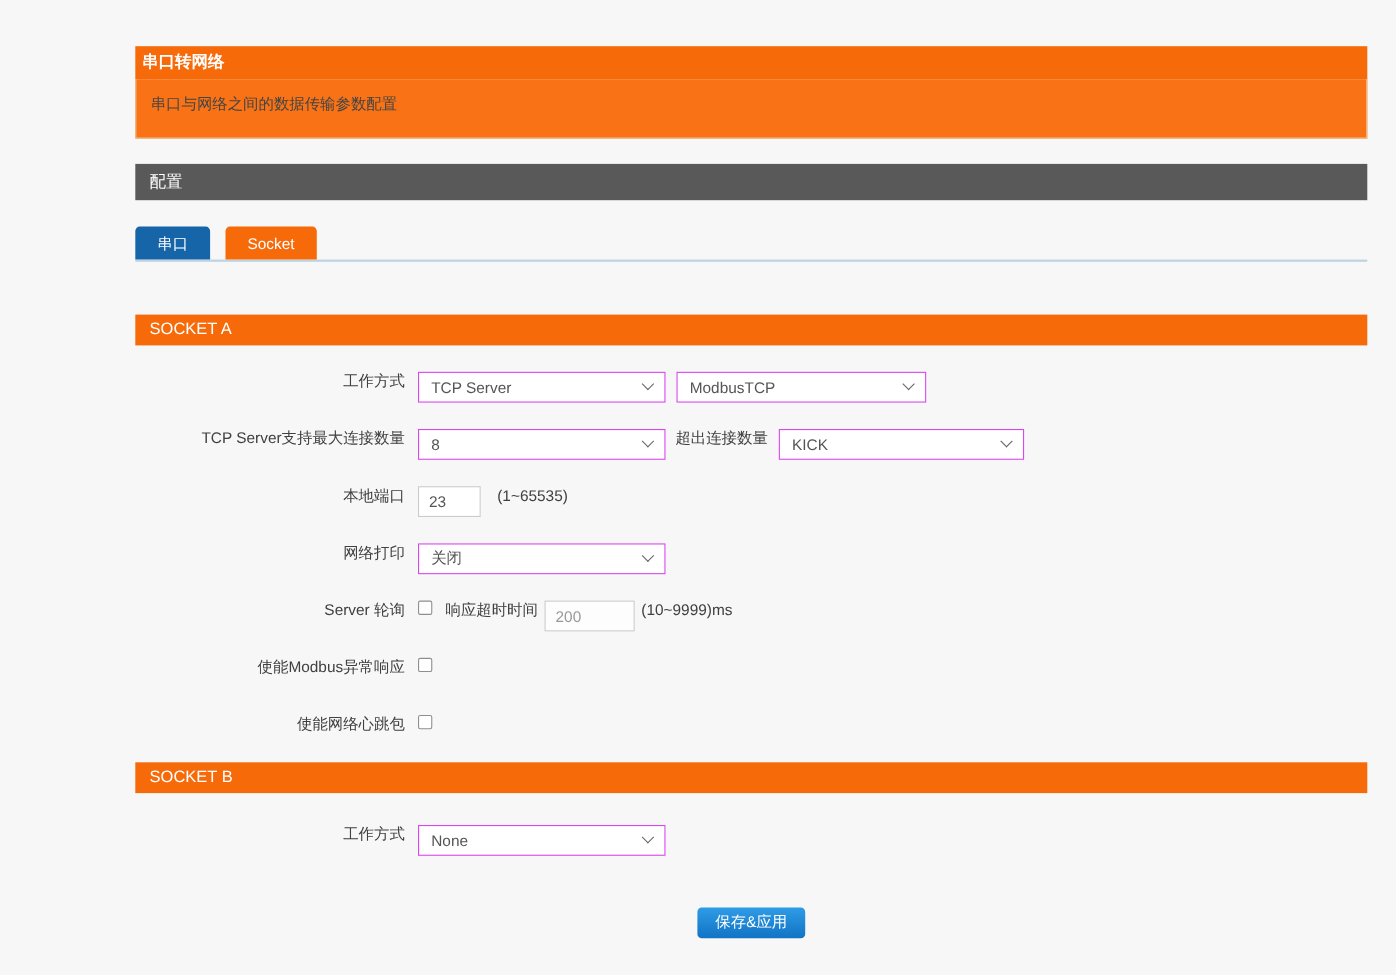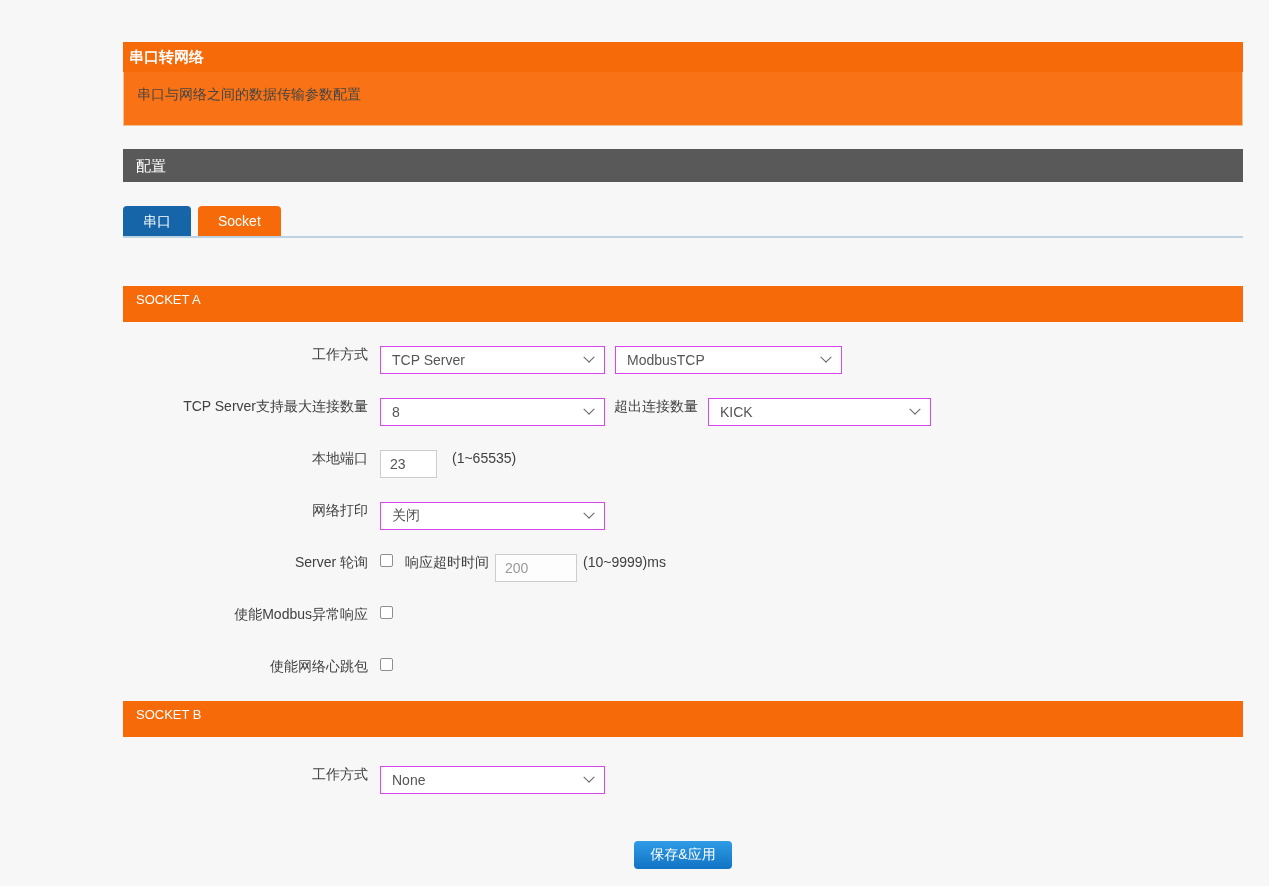--- a/index.html
+++ b/index.html
@@ -35,39 +35,39 @@
     margin-top: 23px;
     background: #595959;
     color: #ffffff;
     font-size: 15px;
     height: 33px; line-height: 33px;
     padding-left: 13px;
   }
   .tabs {
     margin-top: 24px;
     display: flex;
-    gap: 7px;
+    gap: 14px;
     border-bottom: 2px solid #bdd3e3;
     height: 32px;
   }
   .tab {
     height: 30px; line-height: 30px;
     padding: 0 20px;
     color: #ffffff;
     border-radius: 4px 4px 0 0;
     cursor: pointer;
   }
   .tab-blue { background: #1665a8; }
   .tab-orange { background: #f66a0a; }
 
   .section-header {
     background: #f66a0a;
     color: #ffffff;
-    font-size: 13px;
-    height: 36px; line-height: 28px;
+    font-size: 15px;
+    height: 28px; line-height: 28px;
     padding-left: 13px;
   }
   .section-header.socket-a { margin-top: 48px; }
   .section-header.socket-b { margin-top: 15px; }
 
   .row {
     display: flex;
     align-items: flex-start;
     margin-top: 24px;
     height: 28px;

